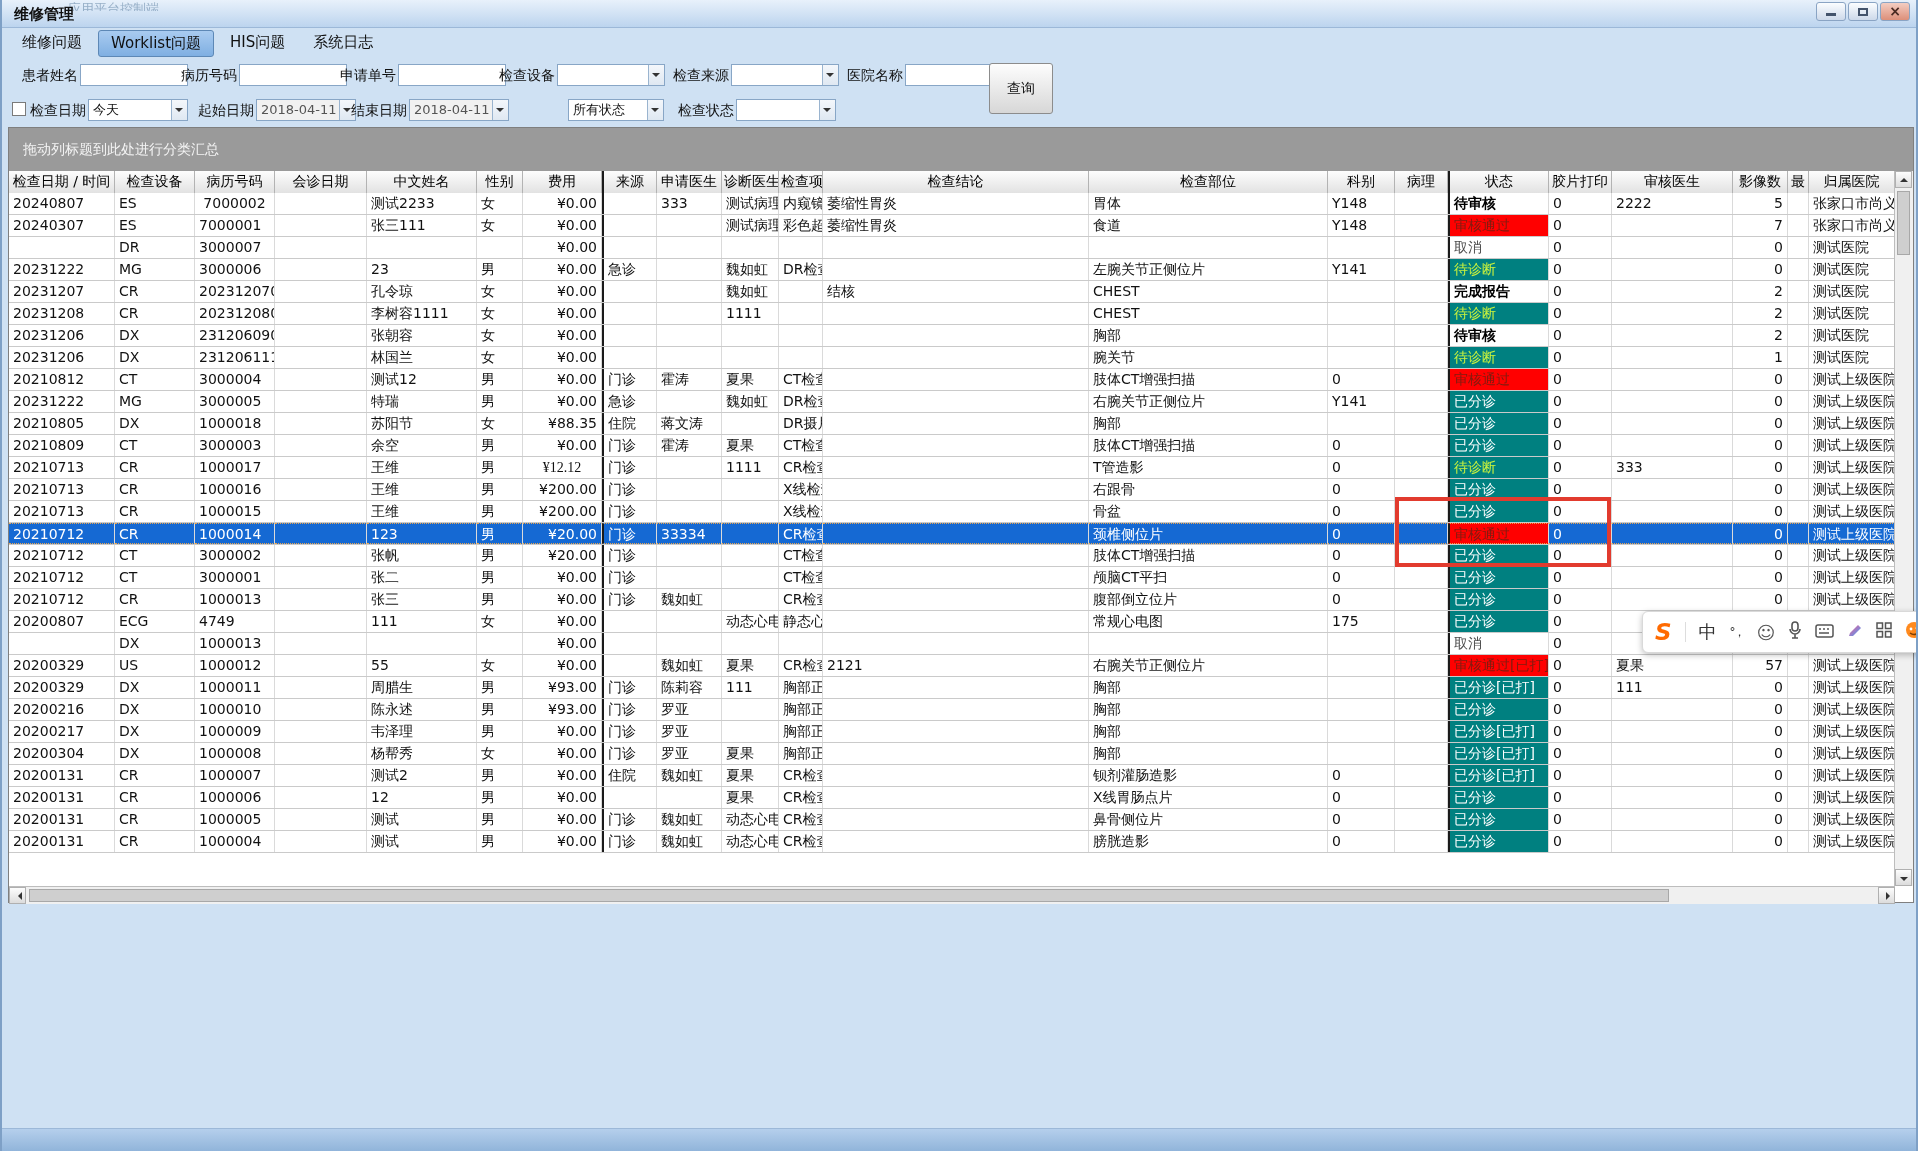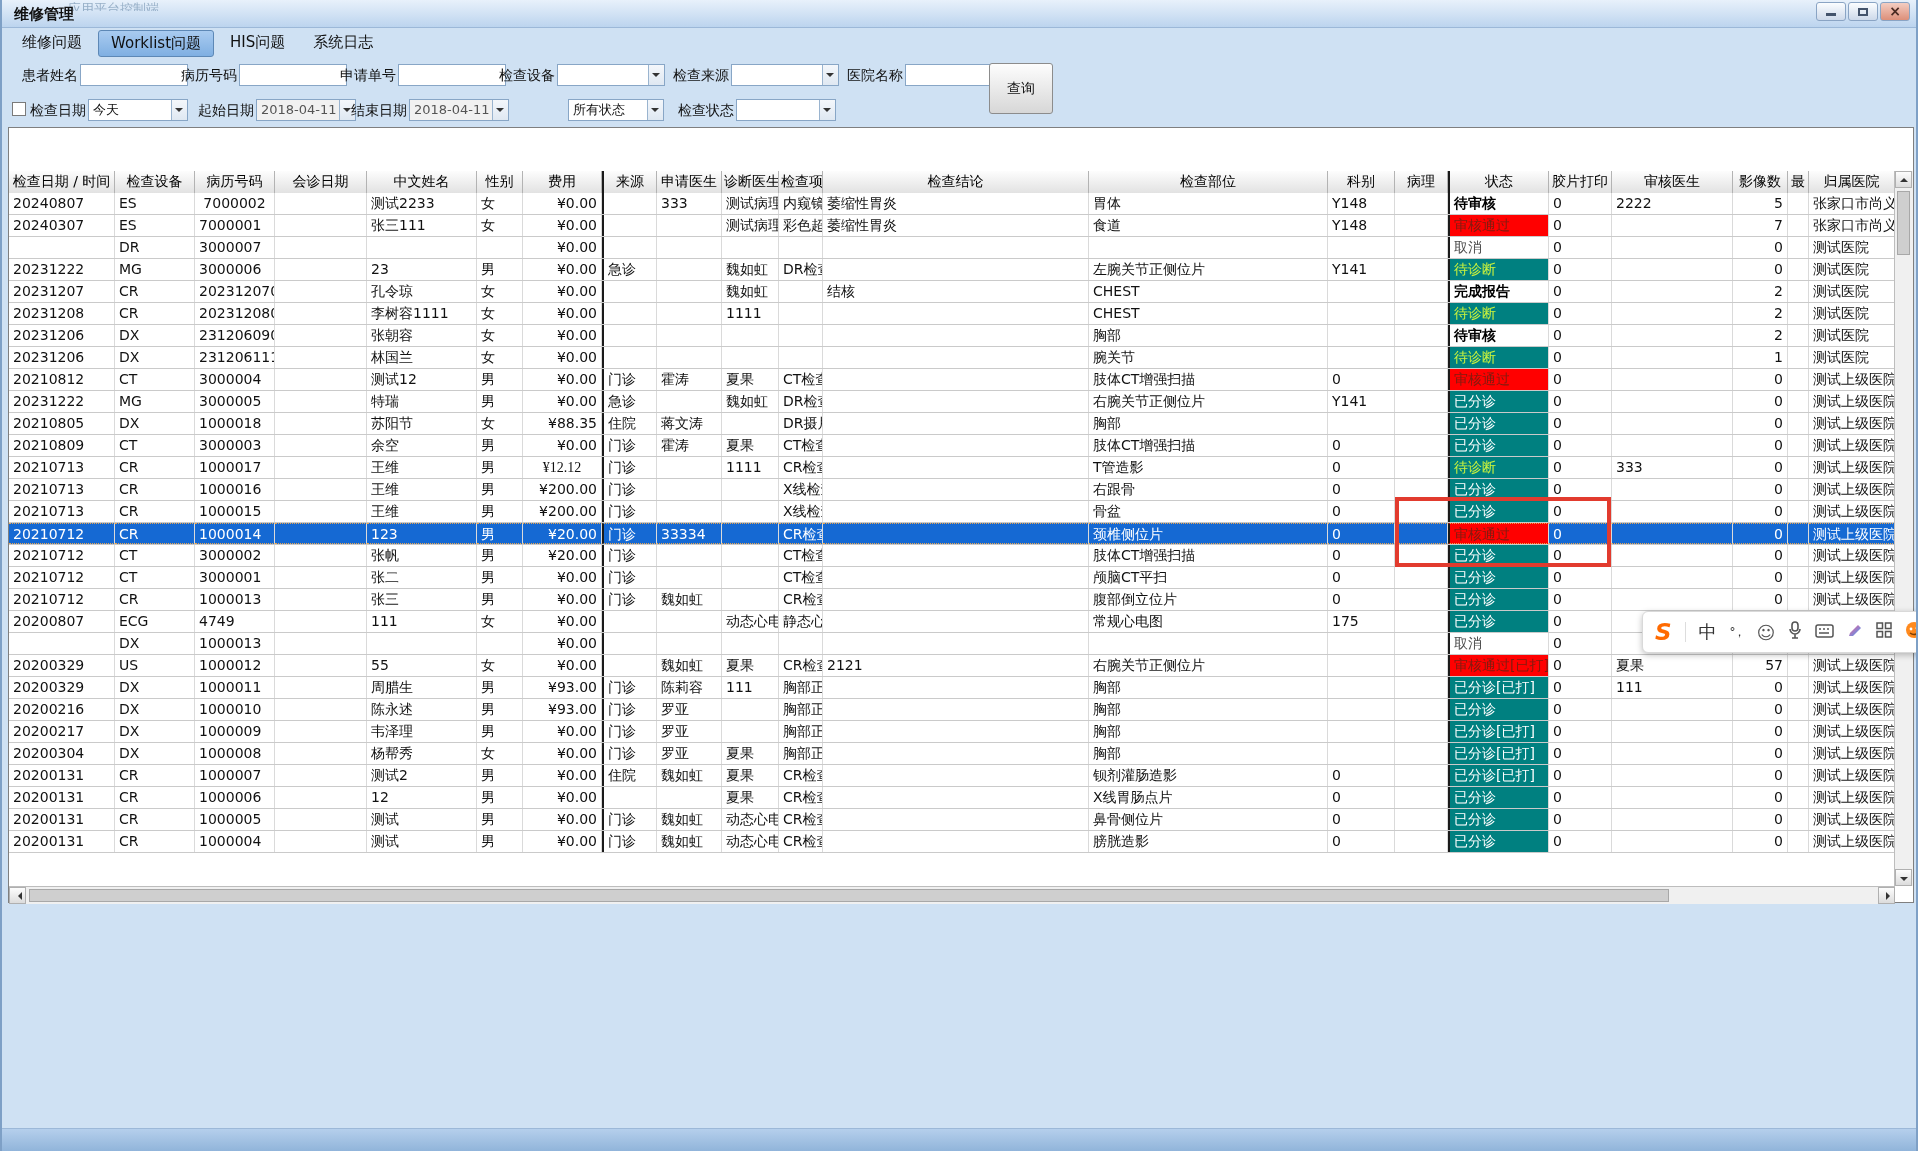--- a/index.html
+++ b/index.html
@@ -123,20 +123,21 @@
       <div class="slabel" style="left: 349px; top: 98px; width: 56px;">结束日期</div>
       <div class="ctl gray" style="left: 407px; top: 99px; width: 100px;"><span>2018-04-11</span><span class="arrow"></span></div>
       <div class="slabel" style="left: 516px; top: 98px; width: 46px; margin-top: 44px;">阴阳性</div>
       <div class="ctl" style="left: 566px; top: 99px; width: 96px;"><span>所有状态</span><span class="arrow"></span></div>
       <div class="slabel" style="left: 676px; top: 98px; width: 56px;">检查状态</div>
       <div class="ctl" style="left: 734px; top: 99px; width: 100px;"><span></span><span class="arrow"></span></div>
       <div class="qbtn" style="left: 987px; top: 63px; width: 62px; height: 49px; line-height: 49px;">查询</div>
     </div>
 
   <div id="grid">
+    <div class="groupbar">拖动列标题到此处进行分类汇总</div>
     <div id="gridHeader">
         <div class="hcell" style="width: 106px;">检查日期 / 时间</div>
         <div class="hcell" style="width: 80px;">检查设备</div>
         <div class="hcell" style="width: 80px;">病历号码</div>
         <div class="hcell" style="width: 92px;">会诊日期</div>
         <div class="hcell" style="width: 110px;">中文姓名</div>
         <div class="hcell" style="width: 46px;">性别</div>
         <div class="hcell" style="width: 79px;">费用</div>
         <div class="hcell thickL" style="width: 55px;">来源</div>
         <div class="hcell" style="width: 65px;">申请医生</div>

